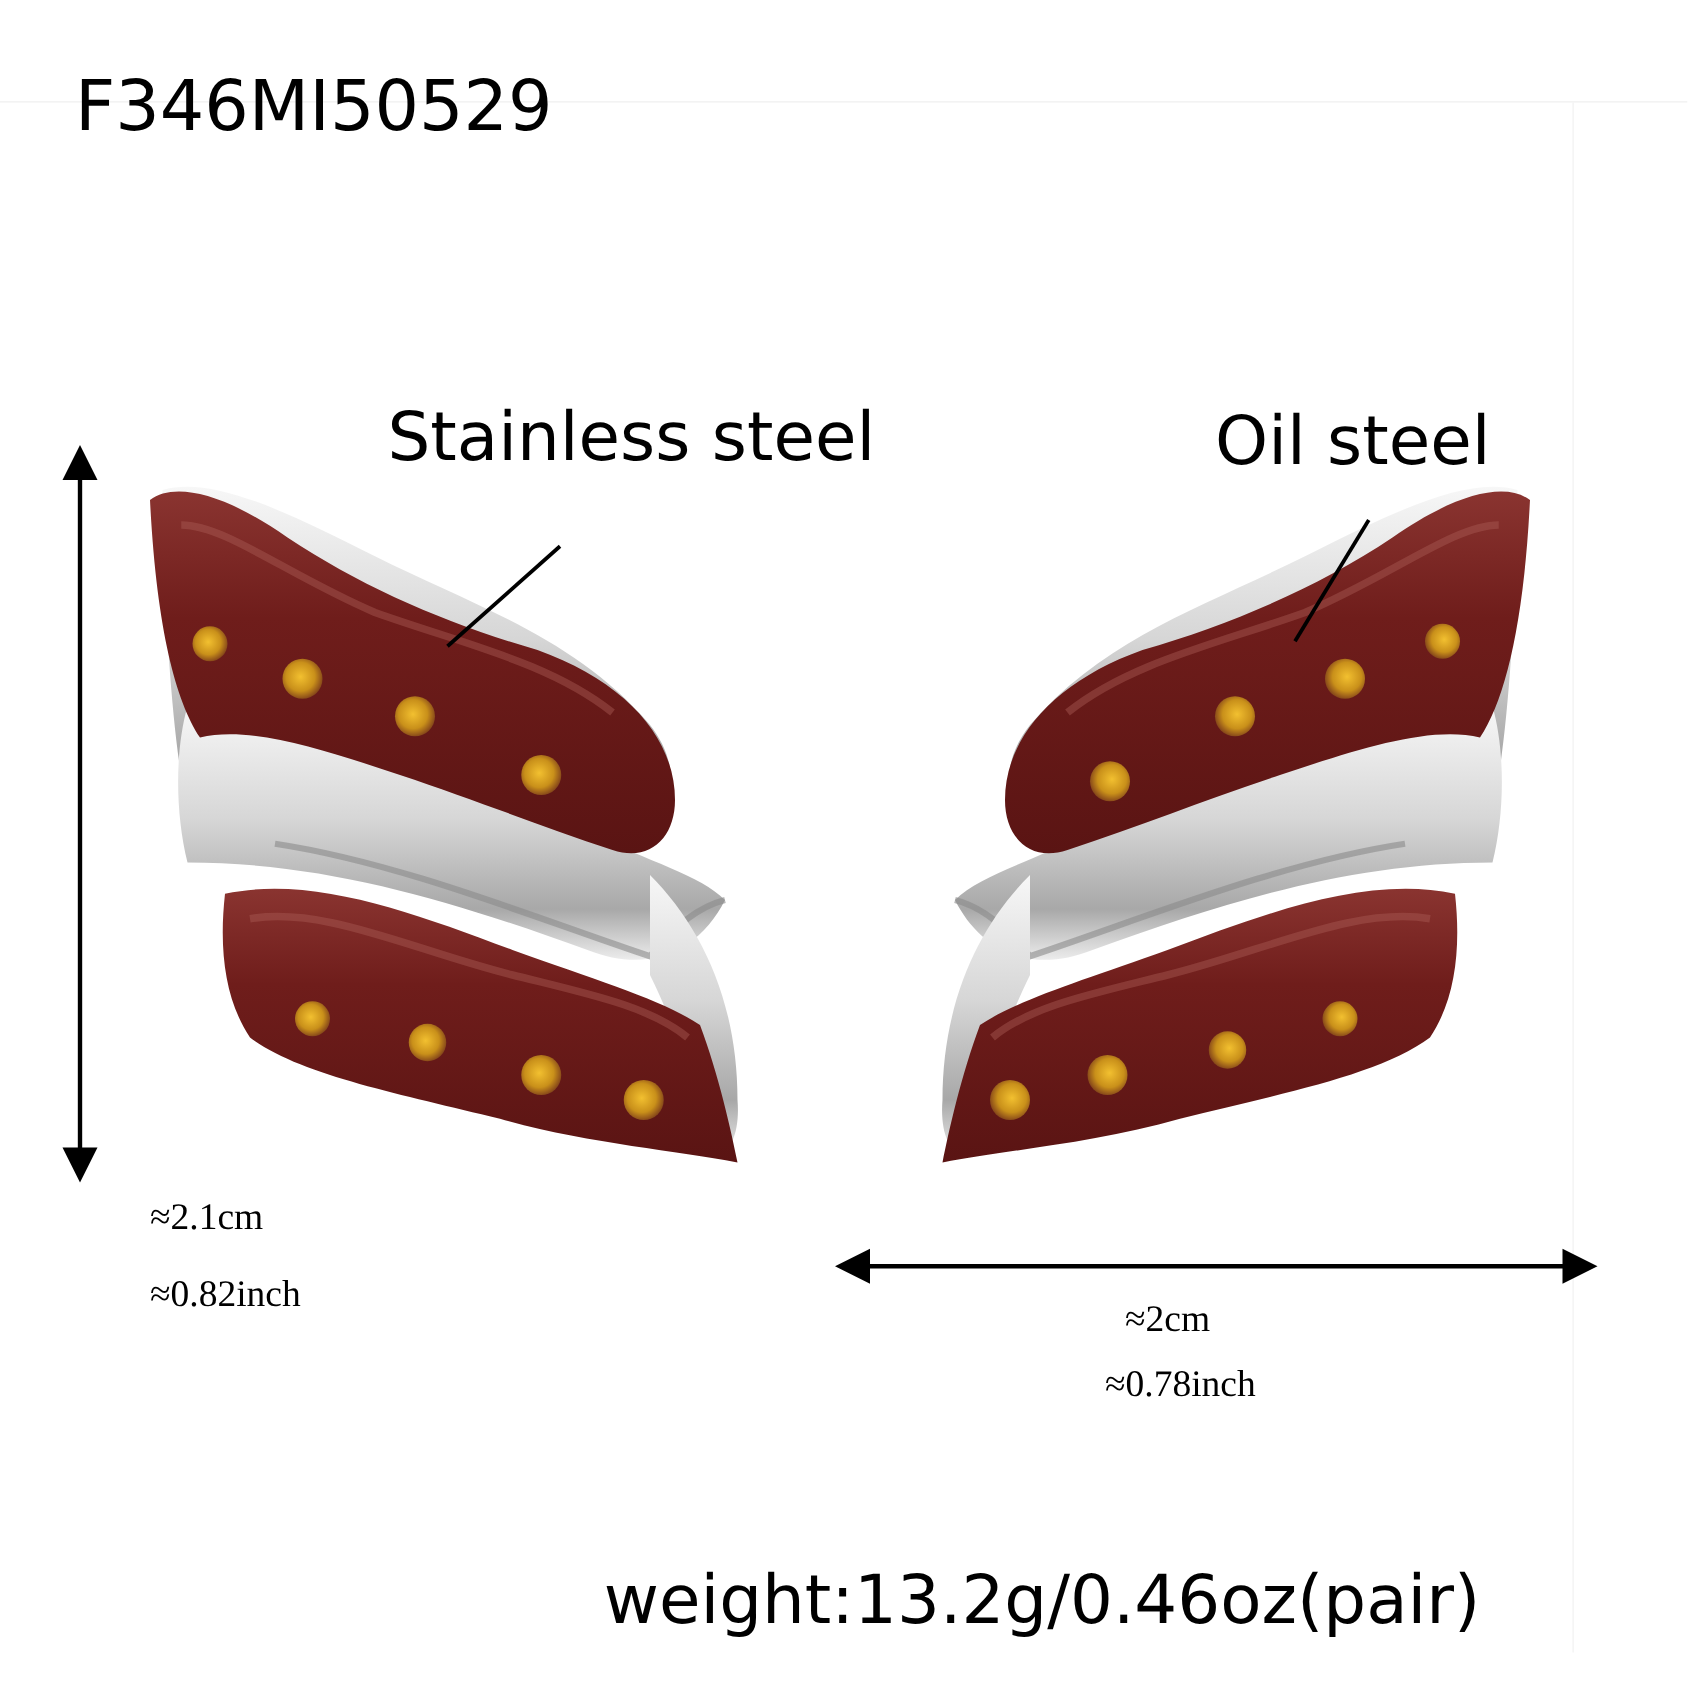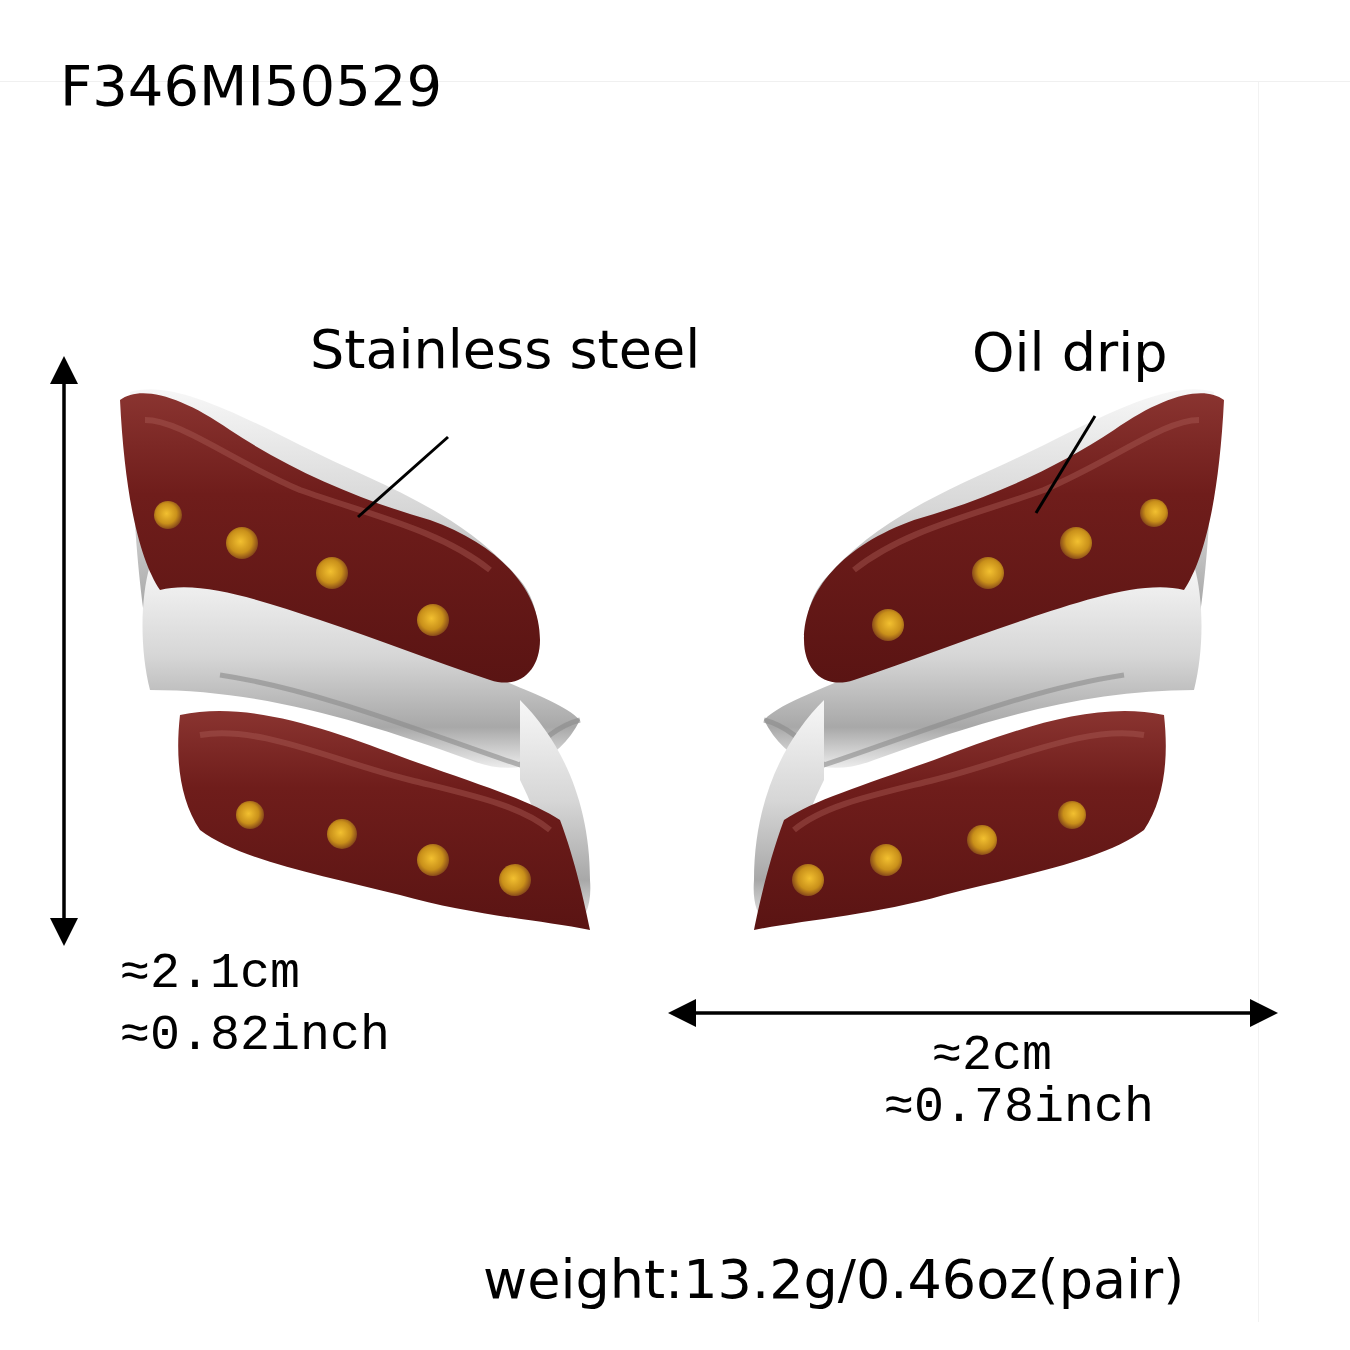--- a/index.html
+++ b/index.html
@@ -19,25 +19,25 @@
     }
     .right-rule {
       left: 1258px; top: 82px; width: 1px; height: 1240px; background: #f2f2f2;
     }
     .label {
       font-family: "DejaVu Sans", sans-serif; font-size: 54px; line-height: 60px; white-space: nowrap;
     }
     .label-steel { left: 282px; top: 320px; margin-left: 28px; }
     .label-oil { left: 972px; top: 323px; }
     .dim {
-      font-family: Liberation Mono, monospace; font-size: 50px; line-height: 46px; white-space: nowrap;
+      font-family: Liberation Serif, serif; font-size: 30px; line-height: 46px; white-space: nowrap;
     }
     .dim-h1 { left: 120px; top: 951px; }
     .dim-h2 { left: 120px; top: 1000px; margin-top: 13px; }
-    .dim-w1 { left: 932px; top: 1033px; }
+    .dim-w1 { left: 900px; top: 1033px; }
     .dim-w2 { left: 884px; top: 1085px; }
     .weight {
       left: 483px; top: 1248px; font-family: "DejaVu Sans", sans-serif;
       font-size: 54px; line-height: 64px; white-space: nowrap;
     }
     svg.layer { position: absolute; left: 0; top: 0; }
   </style>
 </head>
 <body>
 
@@ -124,20 +124,20 @@
     <circle cx="362" cy="840" r="15" fill="url(#stoneG)"></circle>
     <circle cx="458" cy="860" r="16" fill="url(#stoneG)"></circle>
     <circle cx="536" cy="880" r="16" fill="url(#stoneG)"></circle>
   </g>
 
   <line x1="448" y1="437" x2="358" y2="517" stroke="#000" stroke-width="3"></line>
   <line x1="1095" y1="416" x2="1036" y2="513" stroke="#000" stroke-width="3"></line>
 </svg>
 
 <div class="abs label label-steel">Stainless steel</div>
-<div class="abs label label-oil">Oil drip</div>
+<div class="abs label label-oil">Oil steel</div>
 
 <div class="abs dim dim-h1">≈2.1cm</div>
 <div class="abs dim dim-h2">≈0.82inch</div>
 <div class="abs dim dim-w1">≈2cm</div>
 <div class="abs dim dim-w2">≈0.78inch</div>
 
 <div class="abs weight">weight:13.2g/0.46oz(pair)</div>
 
 </body></html>

